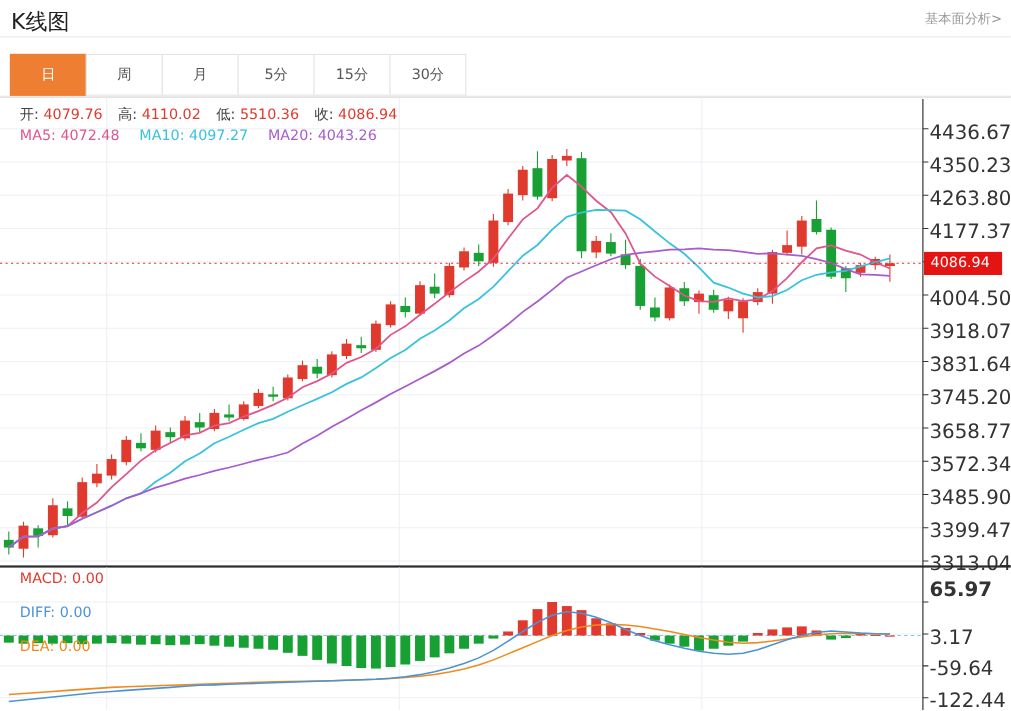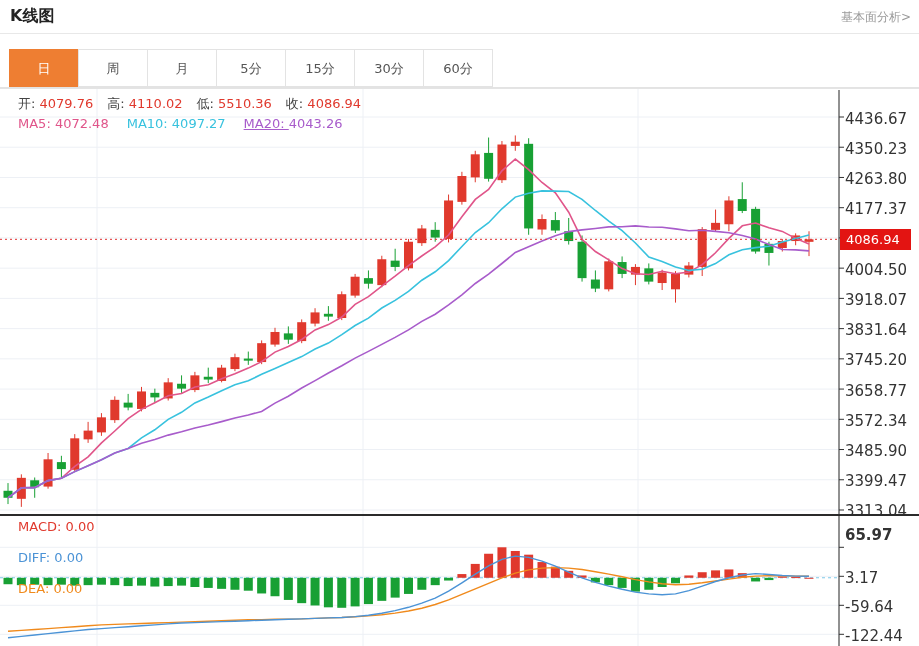--- a/index.html
+++ b/index.html
@@ -1,53 +1,52 @@
 <!DOCTYPE html>
 <html><head>
 <meta charset="utf-8">
 <style>
   html,body{margin:0;padding:0;background:#fff;}
   body{width:919px;height:646px;position:relative;overflow:hidden;
        font-family:"DejaVu Sans","Liberation Sans",sans-serif;color:#333;}
-  .hdr-title{position:absolute;left:10px;top:6px;font-size:16px;font-weight:bold;color:#222;}
+  .hdr-title{position:absolute;left:10px;top:6px;font-size:20px;font-weight:normal;color:#222;}
   .hdr-link{position:absolute;right:8px;top:9px;font-size:12px;color:#999;text-decoration:none;cursor:pointer;}
   .hdr-divider{position:absolute;left:0;top:33px;width:919px;height:1px;background:#e8e8e8;}
   .tab-underline{position:absolute;left:0;top:87px;width:919px;height:1px;background:#e3e3e3;}
   .tabbar{position:absolute;left:10px;top:49px;display:flex;}
   .tab{width:70px;height:38px;line-height:38px;text-align:center;font-size:13px;color:#555;
        background:#fff;border:1px solid #e3e3e3;margin-left:-1px;box-sizing:border-box;cursor:pointer;}
   .tab.active{background:#ee7e32;border-color:#ee7e32;color:#fff;}
   svg{position:absolute;left:0;}
   #main-svg{top:88px;}
   #macd-svg{top:515px;}
   .row{position:absolute;display:flex;gap:14px;font-size:13px;white-space:nowrap;}
   #ohlc-row{left:18px;top:95px;}
   #ma-row{left:18px;top:116px;gap:18px;}
   #macd-row{left:18px;top:519px;gap:16px;flex-direction:column;}
-  .axis-label{position:absolute;left:845px;font-size:15px;color:#333;}
+  .axis-label{position:absolute;left:845px;font-size:18px;color:#333;}
   .price-tag{position:absolute;left:840px;width:71px;height:21px;line-height:21px;
              background:#e31412;color:#fff;font-size:13px;padding-left:6px;box-sizing:border-box;}
   .panel-divider{position:absolute;left:0;top:514px;width:919px;height:2px;background:#2b2b2b;}
 </style>
 </head>
 <body>
 
 <div class="hdr-title">K线图</div>
 <a class="hdr-link">基本面分析&gt;</a>
 <div class="hdr-divider"></div>
 
 <div class="tab-underline"></div>
 <div class="tabbar" id="tabbar">
     <div class="tab active">日</div>
     <div class="tab">周</div>
     <div class="tab">月</div>
     <div class="tab">5分</div>
     <div class="tab">15分</div>
     <div class="tab">30分</div>
-    <div class="tab">60分</div>
   </div>
 
 <svg id="main-svg" width="919" height="427" viewBox="0 88 919 427">
     <line x1="0" y1="117" x2="839" y2="117" stroke="#edf0f5" stroke-width="1"></line>
     <line x1="0" y1="147.23" x2="839" y2="147.23" stroke="#edf0f5" stroke-width="1"></line>
     <line x1="0" y1="177.46" x2="839" y2="177.46" stroke="#edf0f5" stroke-width="1"></line>
     <line x1="0" y1="207.69" x2="839" y2="207.69" stroke="#edf0f5" stroke-width="1"></line>
     <line x1="0" y1="237.92000000000002" x2="839" y2="237.92000000000002" stroke="#edf0f5" stroke-width="1"></line>
     <line x1="0" y1="268.15" x2="839" y2="268.15" stroke="#edf0f5" stroke-width="1"></line>
     <line x1="0" y1="298.38" x2="839" y2="298.38" stroke="#edf0f5" stroke-width="1"></line>
@@ -206,21 +205,21 @@
   </svg>
 <div class="row" id="ohlc-row">
     <span><span style="color: rgb(68, 68, 68);">开: </span><span style="color: rgb(224, 57, 45);">4079.76</span></span>
     <span><span style="color: rgb(68, 68, 68);">高: </span><span style="color: rgb(224, 57, 45);">4110.02</span></span>
     <span><span style="color: rgb(68, 68, 68);">低: </span><span style="color: rgb(224, 57, 45);">5510.36</span></span>
     <span><span style="color: rgb(68, 68, 68);">收: </span><span style="color: rgb(224, 57, 45);">4086.94</span></span>
   </div>
 <div class="row" id="ma-row">
     <span><span style="color: rgb(224, 85, 138);">MA5: </span><span style="color: rgb(224, 85, 138);">4072.48</span></span>
     <span><span style="color: rgb(56, 194, 222);">MA10: </span><span style="color: rgb(56, 194, 222);">4097.27</span></span>
-    <span><span style="color: rgb(168, 92, 203); text-decoration: underline;">MA20: </span><span style="color: rgb(168, 92, 203);">4043.26</span></span>
+    <span><span style="color: rgb(168, 92, 203);">MA20: </span><span style="color: rgb(168, 92, 203);">4043.26</span></span>
   </div>
 <div id="y-labels">
     <div class="axis-label" style="top: 109.5px;">4436.67</div>
     <div class="axis-label" style="top: 139.73px;">4350.23</div>
     <div class="axis-label" style="top: 169.96px;">4263.80</div>
     <div class="axis-label" style="top: 200.19px;">4177.37</div>
     <div class="axis-label" style="top: 260.65px;">4004.50</div>
     <div class="axis-label" style="top: 290.88px;">3918.07</div>
     <div class="axis-label" style="top: 321.11px;">3831.64</div>
     <div class="axis-label" style="top: 351.34px;">3745.20</div>

